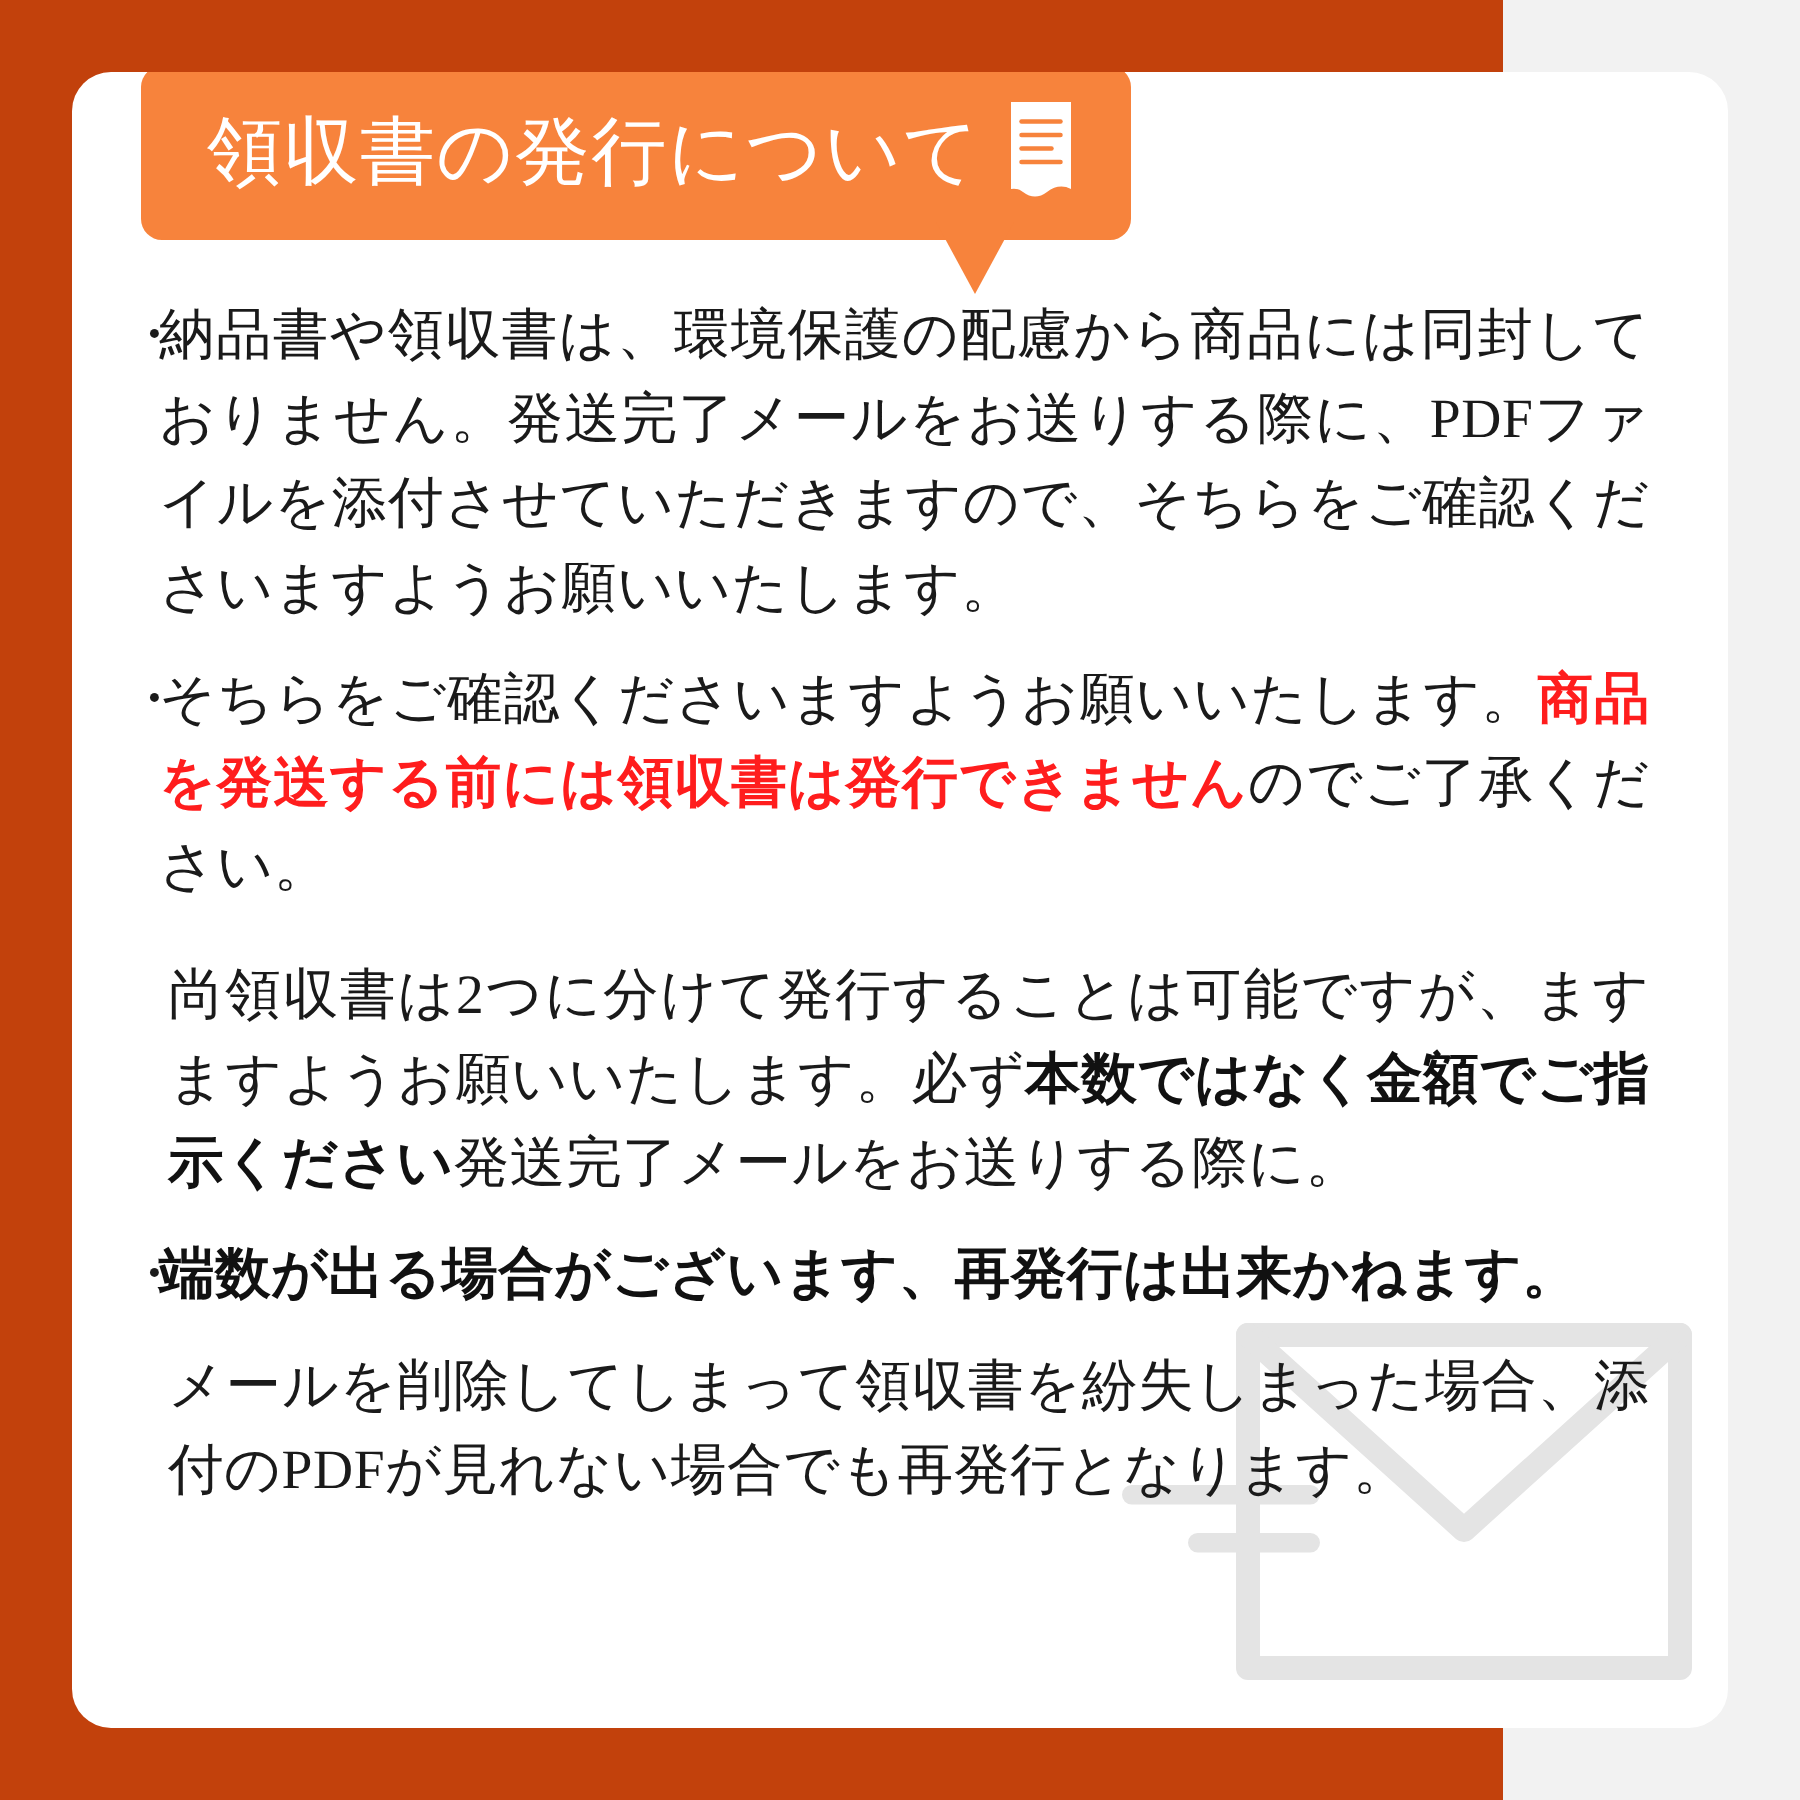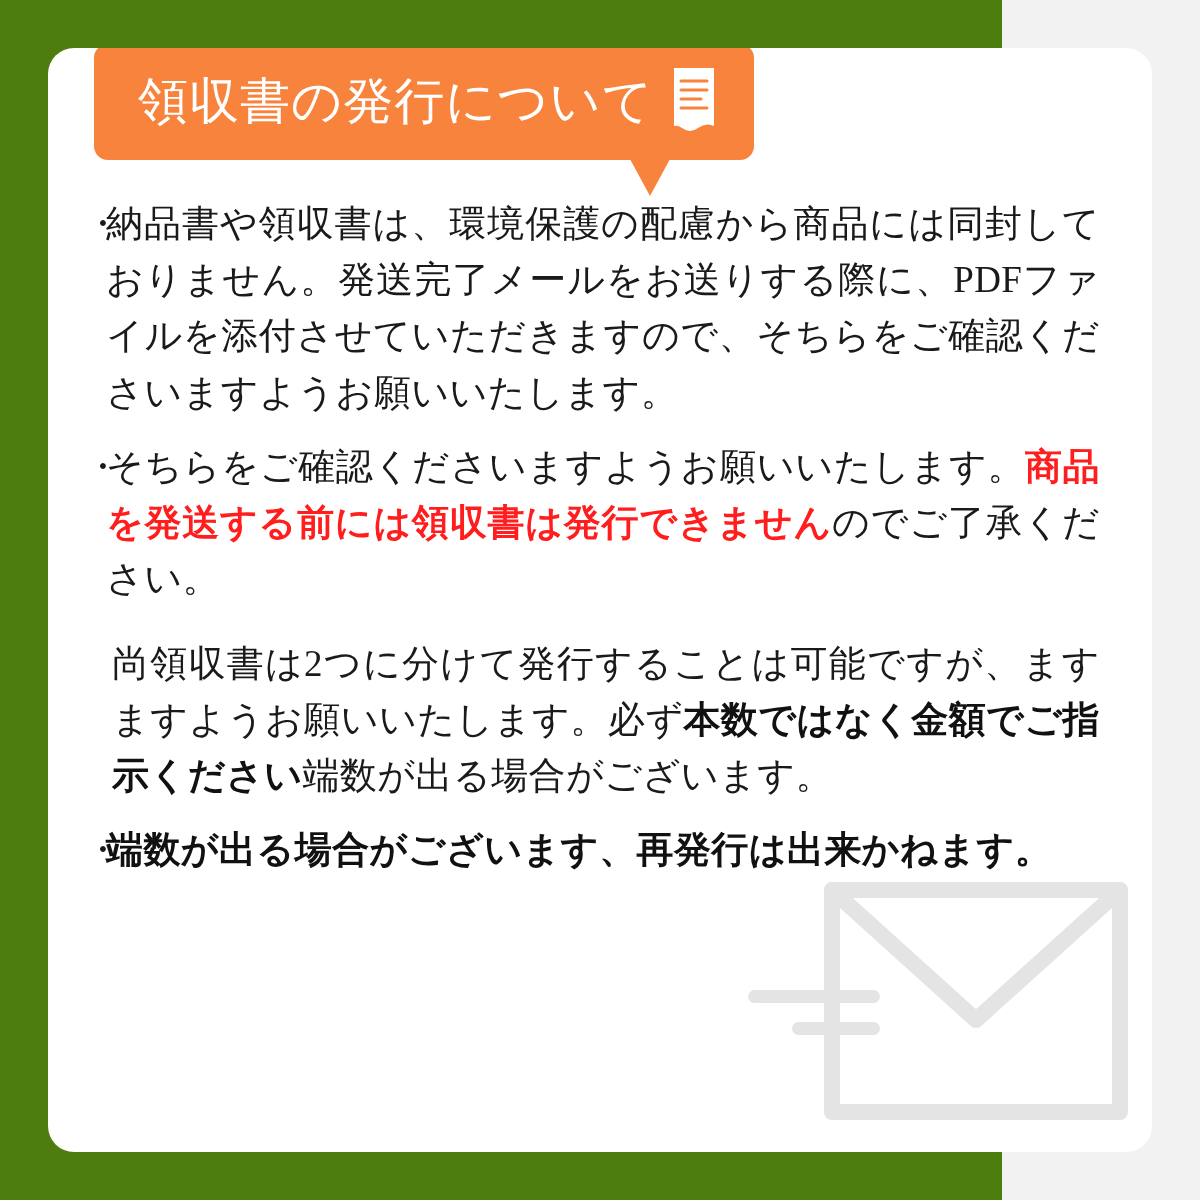--- a/index.html
+++ b/index.html
@@ -11,21 +11,21 @@
     height: 1200px;
     background: #f2f2f2;
     font-family: "Liberation Serif", "DejaVu Serif", serif;
     overflow: hidden;
   }
 
   .page {
     position: relative;
     width: 1002px;
     height: 1200px;
-    background: #4d7c0f;
+    background: #c2410c;
     box-sizing: border-box;
   }
 
   .card {
     position: absolute;
     left: 48px;
     top: 48px;
     width: 1104px;
     height: 1104px;
     background: #ffffff;
@@ -181,27 +181,31 @@
 
       <div class="para">
         <span class="bullet">・</span>
         <span class="ptext"><span>そちらをご確認くださいますようお願いいたします。</span><span class="red">商品を発送する前には領収書は発行できません</span><span>のでご了承ください。</span></span>
       </div>
 
       <div class="spacer-sm"></div>
 
       <div class="para">
         <span class="bullet blank"></span>
-        <span class="ptext indent"><span>尚領収書は2つに分けて発行することは可能ですが、ますますようお願いいたします。必ず</span><span class="bold">本数ではなく金額でご指示ください</span><span>端数が出る場合がございます。</span></span>
+        <span class="ptext indent"><span>尚領収書は2つに分けて発行することは可能ですが、ますますようお願いいたします。必ず</span><span class="bold">本数ではなく金額でご指示ください</span><span>発送完了メールをお送りする際に。</span></span>
       </div>
 
       <div class="para">
         <span class="bullet">・</span>
         <span class="ptext bold"><span>端数が出る場合がございます、再発行は出来かねます。</span></span>
       </div>
 
+      <div class="para">
+        <span class="bullet blank"></span>
+        <span class="ptext indent"><span>メールを削除してしまって領収書を紛失しまった場合、添付のPDFが見れない場合でも再発行となります。</span></span>
+      </div>
 
       <div class="spacer-sm"></div>
 
 
     </div>
   </div>
 </div>
 
 </body></html>

